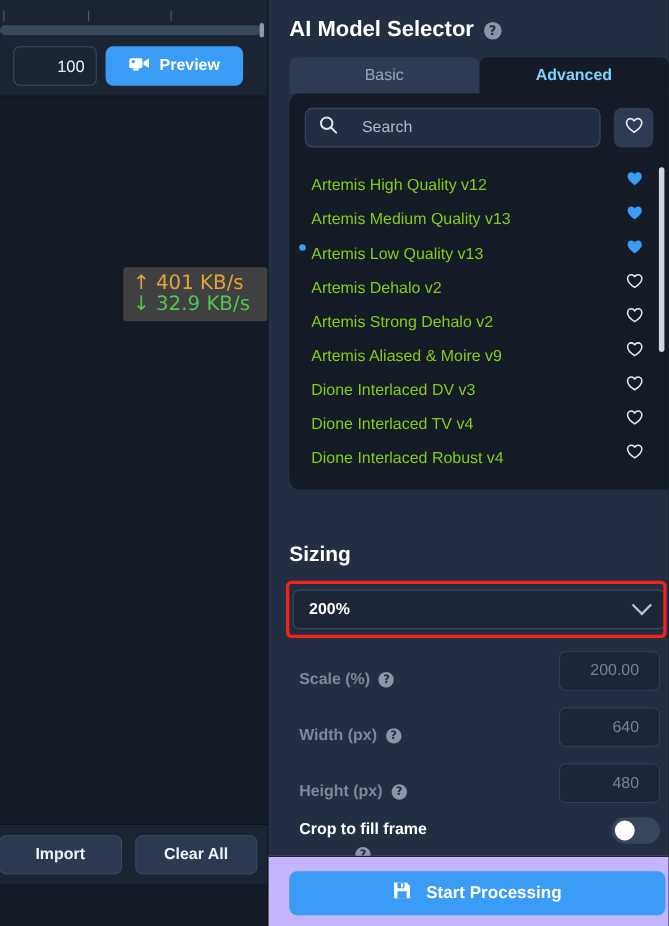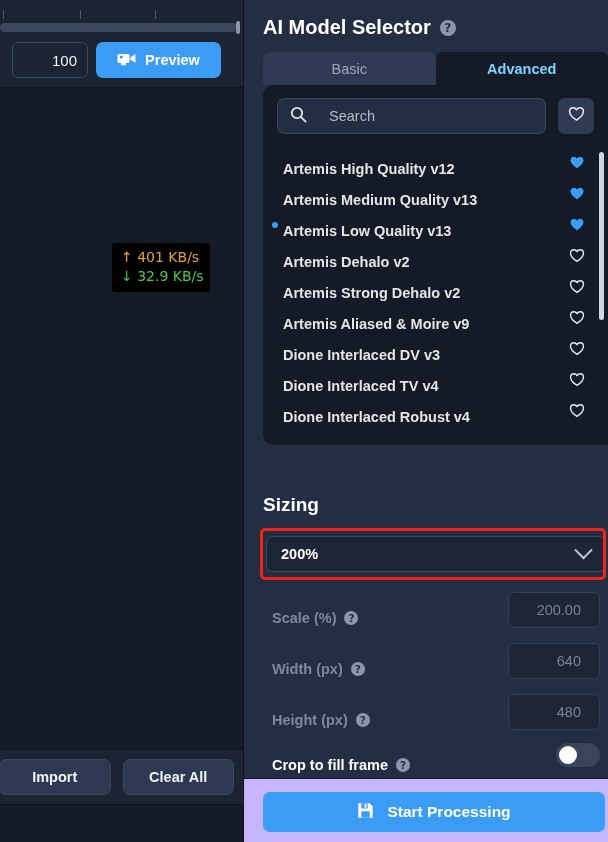--- a/index.html
+++ b/index.html
@@ -67,24 +67,24 @@
   .left-body {
     position: absolute; left: 0; right: 0; top: 88px; bottom: 0;
     background: #141b26;
   }
   .left-body-inner {
     position: absolute; left: 0; right: 0; top: 0; bottom: 93px;
     background: #141b26;
   }
   .netstats {
     position: absolute; left: 112px; top: 155px;
-    background: #000000;
+    background: #404040;
     border-radius: 3px;
-    padding: 5px 6px 6px 9px;
-    font-size: 14px; line-height: 19px;
+    padding: 5px 16px 6px 9px;
+    font-size: 18px; line-height: 19px;
     font-family: "DejaVu Sans", sans-serif;
   }
   .net-up { color: #e0a33a; white-space: nowrap; }
   .net-down { color: #4fc64f; white-space: nowrap; }
 
   .left-footer {
     position: absolute; left: 0; right: 0; bottom: 0; height: 93px;
     background: #151c27;
     padding-left: 32px;
   }
@@ -185,21 +185,21 @@
     padding: 0 22px 0 20px;
     cursor: pointer;
   }
   .sel-dot {
     position: absolute; left: 9px; top: 50%;
     width: 6px; height: 6px; margin-top: -3px;
     border-radius: 50%;
     background: #3b9cf5;
   }
   .model-name {
-    flex: 1; color: #e5e5e5; font-size: 14.5px; font-weight: 700;
+    flex: 1; color: #84cc16; font-size: 14.5px; font-weight: 400;
     white-space: nowrap; overflow: hidden; margin-top: 13px;
   }
   .heart { flex: 0 0 18px; display: flex; justify-content: center; cursor: pointer; }
 
   .list-scrollbar {
     position: absolute; right: 4px; top: 5px;
     width: 5px; height: 168px;
     background: #cfd6e0; border-radius: 3px;
   }
 
@@ -236,21 +236,21 @@
   .field-row {
     position: absolute; left: 19px; right: 0; height: 40px;
     display: flex; align-items: center;
   }
   .field-label {
     display: flex; align-items: center; gap: 8px;
     color: #7d889a; font-size: 14.5px; font-weight: 700;
     padding-left: 9px;
     margin-top: 16px;
   }
-  .field-label.active { color: #ffffff; }
+  .field-label.active { color: #ffffff; flex-direction: column; }
   .field-input {
     position: absolute; right: 8px; top: 2px;
     width: 92px; height: 36px;
     background: #1d2636;
     border: 1px solid #333f56;
     border-radius: 6px;
     color: #78839a; font-size: 14.5px;
     display: flex; align-items: center; justify-content: flex-end;
     padding-right: 18px;
   }

